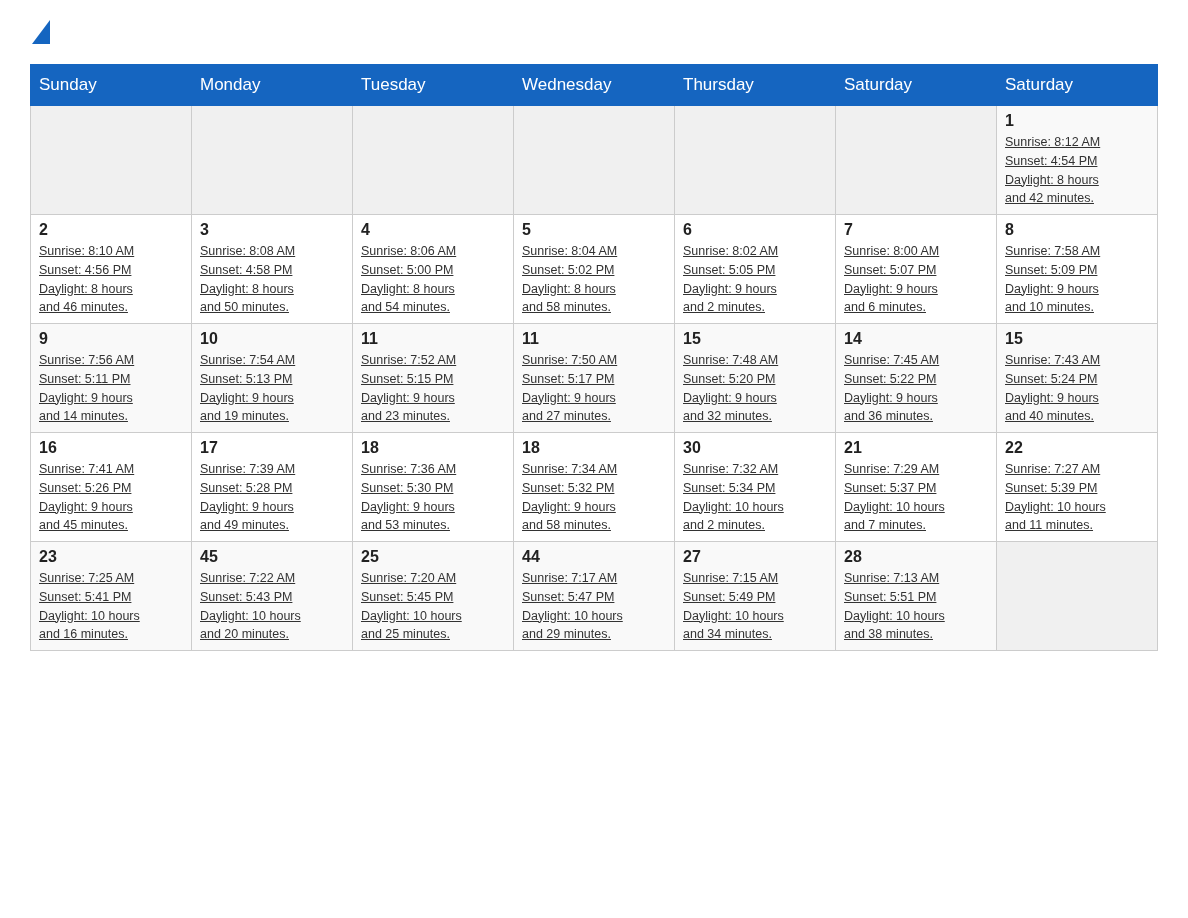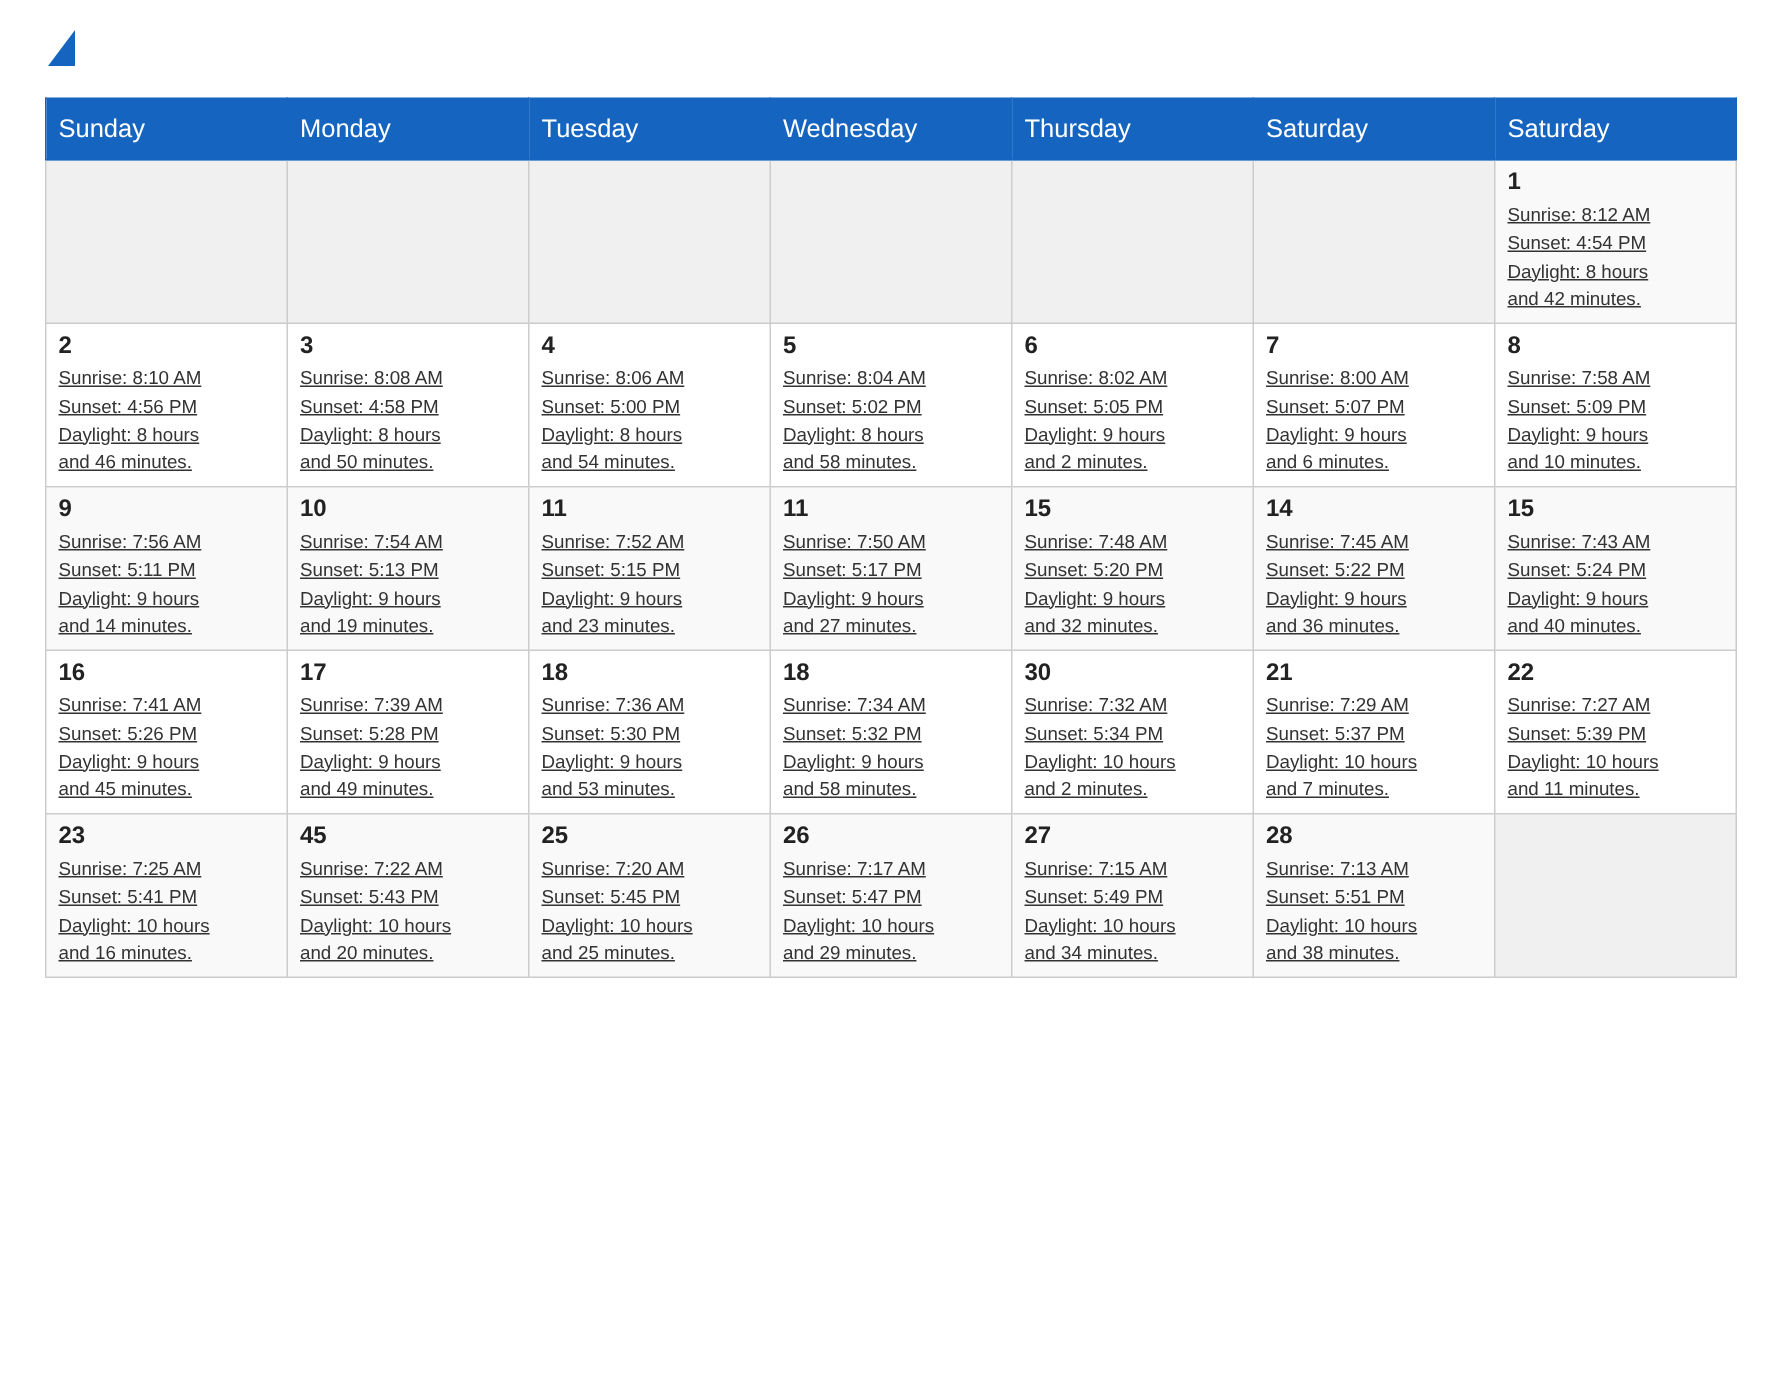--- a/index.html
+++ b/index.html
@@ -248,21 +248,21 @@
         </td>
         <td>
           <span class="day-number">45</span>
           <div class="day-info">Sunrise: 7:22 AM<br>Sunset: 5:43 PM<br>Daylight: 10 hours<br>and 20 minutes.</div>
         </td>
         <td>
           <span class="day-number">25</span>
           <div class="day-info">Sunrise: 7:20 AM<br>Sunset: 5:45 PM<br>Daylight: 10 hours<br>and 25 minutes.</div>
         </td>
         <td>
-          <span class="day-number">26</span>
+          <span class="day-number">44</span>
           <div class="day-info">Sunrise: 7:17 AM<br>Sunset: 5:47 PM<br>Daylight: 10 hours<br>and 29 minutes.</div>
         </td>
         <td>
           <span class="day-number">27</span>
           <div class="day-info">Sunrise: 7:15 AM<br>Sunset: 5:49 PM<br>Daylight: 10 hours<br>and 34 minutes.</div>
         </td>
         <td>
           <span class="day-number">28</span>
           <div class="day-info">Sunrise: 7:13 AM<br>Sunset: 5:51 PM<br>Daylight: 10 hours<br>and 38 minutes.</div>
         </td>

